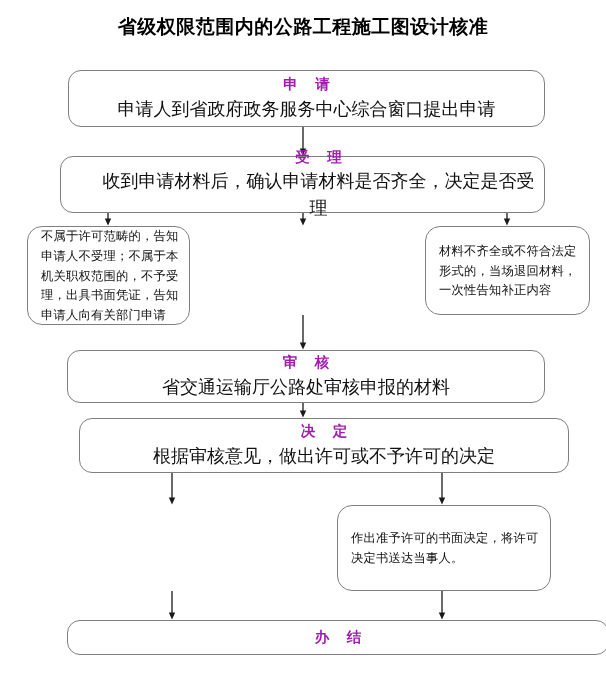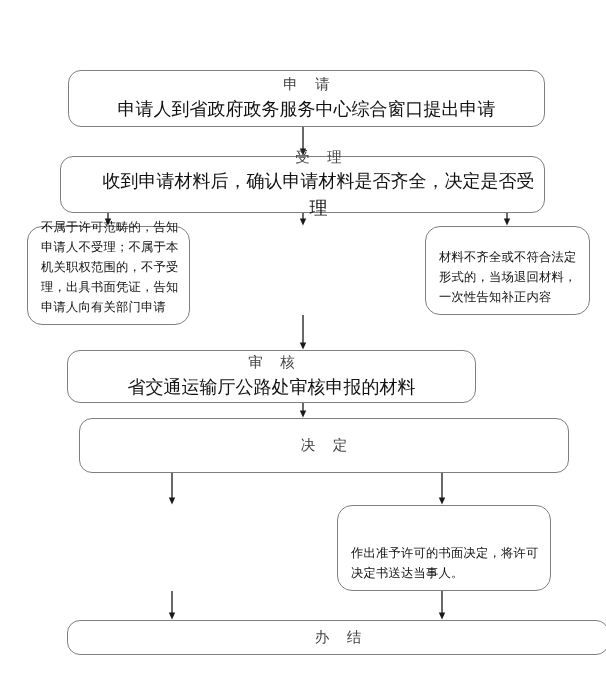--- a/index.html
+++ b/index.html
@@ -47,65 +47,66 @@
     border: 1.3px solid #7f7f7f;
     border-radius: 13px;
     background: #ffffff;
     display: flex;
     flex-direction: column;
     justify-content: center;
     align-items: center;
   }
   .node .head {
     font-size: 14.5px;
-    font-weight: normal;
+    font-weight: bold;
     letter-spacing: 7px;
     text-indent: 7px;
     line-height: 1.45;
-    color: #404040;
+    color: #a21caf;
   }
   .node .body {
     font-size: 18px;
     line-height: 1.5;
     text-align: center;
     color: #111111;
     padding: 0 8px;
   }
   
   .leaf {
-    justify-content: flex-end;
+    justify-content: center;
     align-items: stretch;
     padding: 8px 4px 6px 13px;
     border-radius: 15px;
   }
   .leaf .body {
     font-size: 12.3px;
     line-height: 1.62;
     text-align: left;
     padding: 0;
     letter-spacing: 0.2px;
   }
 
   
   #n-apply      { left: 68px;  top: 70px;  width: 477px; height: 57px; }
   #n-accept     { left: 60px;  top: 156px; width: 485px; height: 57px; padding-left: 32px; }
   #n-reject     { left: 27px;  top: 226px; width: 163px; height: 99px; }
   #n-complete   { left: 210px; top: 226px; width: 190px; height: 89px; }
   #n-incomplete { left: 425px; top: 226px; width: 165px; height: 89px; }
-  #n-review     { left: 67px;  top: 350px; width: 409px; height: 53px; }
+  #n-review     { left: 67px;  top: 350px; width: 478px; height: 53px; }
   #n-decision   { left: 55px;  top: 418px; width: 490px; height: 55px; margin-left: 24px; }
   #n-deny       { left: 65px;  top: 505px; width: 225px; height: 86px; }
   #n-approve    { left: 337px; top: 505px; width: 214px; height: 86px; }
   #n-finish     { left: 67px;  top: 620px; width: 542px; height: 35px; }
 </style>
 </head>
 <body>
 
 <div id="canvas">
 
+  <div class="title">省级权限范围内的公路工程施工图设计核准</div>
 
   <svg id="lines" viewBox="0 0 606 689" width="606" height="689">
     <defs>
       <marker id="arw" markerWidth="9" markerHeight="9" refX="4.2" refY="4" orient="auto" markerUnits="userSpaceOnUse">
         <path d="M0.6,0.8 L7.8,4 L0.6,7.2 z" fill="#1a1a1a"></path>
       </marker>
     </defs>
     <g stroke="#1a1a1a" stroke-width="1.3" fill="none">
 
       <line x1="303" y1="127" x2="303" y2="152" marker-end="url(#arw)"></line>
@@ -145,20 +146,21 @@
     <div class="body">材料不齐全或不符合法定形式的，当场退回材料，一次性告知补正内容</div>
   </div>
 
   <div class="node" id="n-review">
     <div class="head">审 核</div>
     <div class="body">省交通运输厅公路处审核申报的材料</div>
   </div>
 
   <div class="node" id="n-decision">
     <div class="head">决 定</div>
+    <div class="body">根据审核意见，做出许可或不予许可的决定</div>
   </div>
 
 
   <div class="node leaf" id="n-approve">
     <div class="body">作出准予许可的书面决定，将许可决定书送达当事人。</div>
   </div>
 
   <div class="node" id="n-finish">
     <div class="head">办 结</div>
   </div>

